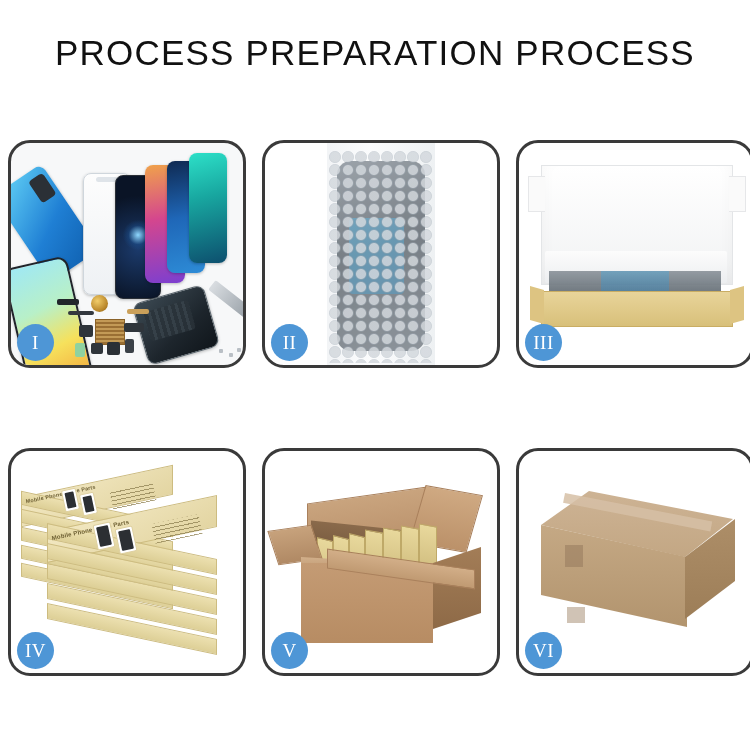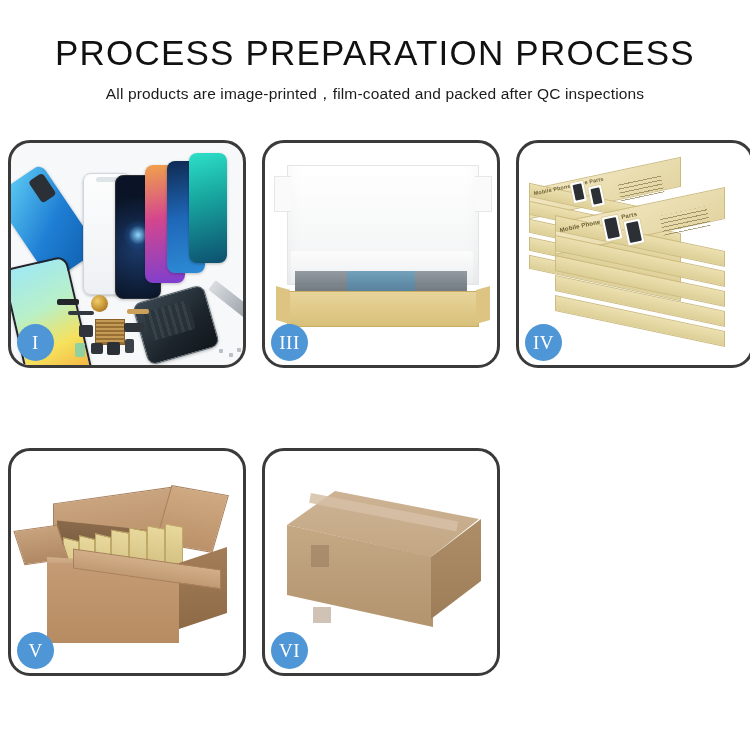--- a/index.html
+++ b/index.html
@@ -388,21 +388,20 @@
   .cc-tab2{
     position:absolute; left:48px; top:156px; width:18px; height:16px;
     background: rgba(150,122,92,.45);
   }
 </style>
 </head>
 <body>
 
 <div class="header">
   <div class="title">PROCESS PREPARATION PROCESS</div>
-  <div class="subtitle">All products are image-printed，film-coated and packed after QC inspections</div>
 </div>
 
 <div class="grid">
 
   <div class="panel p1">
     <div class="panel-media">
       <div class="ph ph-back"></div>
       <div class="ph ph-glass"></div>
       <div class="ph ph-blk"></div>
       <div class="ph ph-purple"></div>
@@ -420,20 +419,29 @@
       <div class="part flex-f"></div>
       <div class="part flex-g"></div>
       <div class="part flex-h"></div>
       <div class="part flex-i"></div>
       <div class="tool"></div>
       <div class="screws"></div>
     </div>
     <div class="badge">I</div>
   </div>
 
+  <div class="panel">
+    <div class="panel-media">
+      <div class="wrap-bg"></div>
+      <div class="wrap-item"></div>
+      <div class="bubbles"></div>
+      <div class="bubbles2"></div>
+    </div>
+    <div class="badge">II</div>
+  </div>
 
   <div class="panel">
     <div class="panel-media">
       <div class="kbox-lid"></div>
       <div class="kfoam"></div>
       <div class="kcontent"></div>
       <div class="kbox-front"></div>
     </div>
     <div class="badge">III</div>
   </div>

